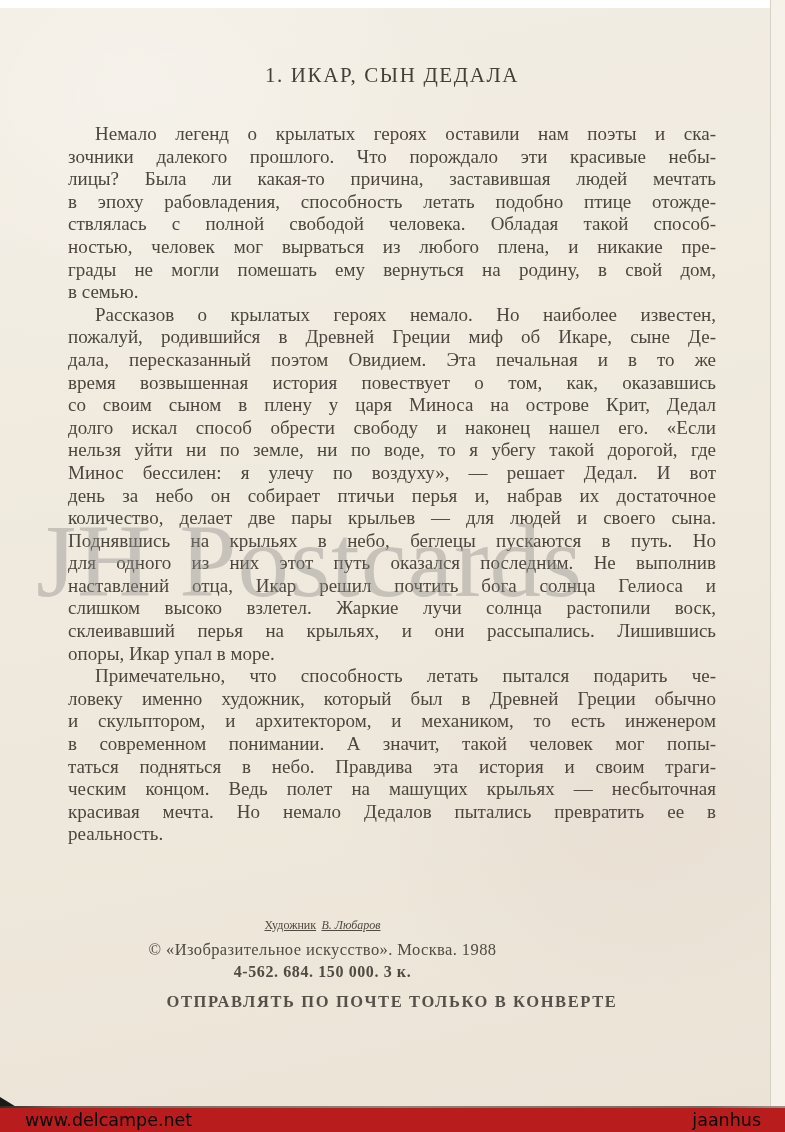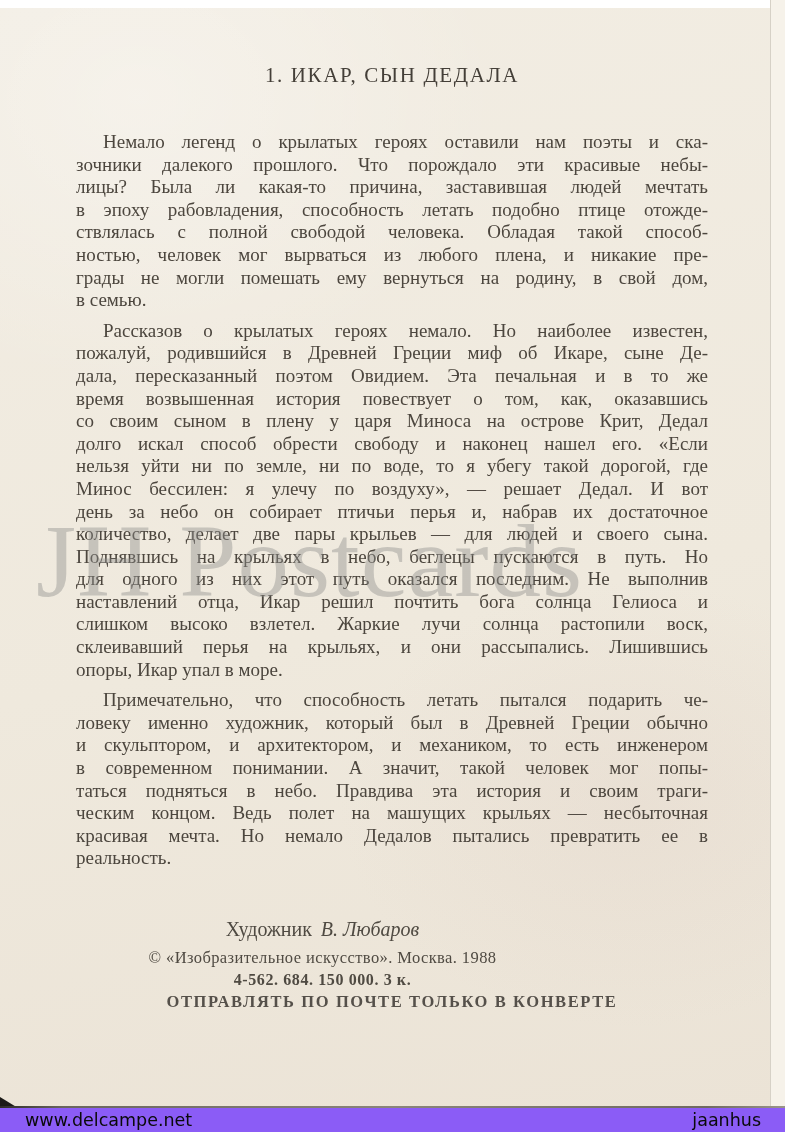--- a/index.html
+++ b/index.html
@@ -42,47 +42,47 @@
     position:absolute;left:68px;top:55px;width:648px;
     text-align:center;
     font-size:21px;letter-spacing:1.6px;
     color:#443f38;font-weight:normal;margin:0;
     white-space:nowrap;
   }
   .body-text{
     position:absolute;left:68px;top:115px;width:648px;
     font-size:19px;line-height:22.6px;color:var(--ink);
   }
-  .para{margin:8px;}
+  .para{margin:0;}
   .line{text-align:justify;text-align-last:justify;white-space:normal;}
   .line.first{text-indent:27px;}
   .line.last{text-align-last:left;}
   .watermark{
     position:absolute;left:36px;top:494px;width:760px;
     font-size:103px;letter-spacing:1px;white-space:nowrap;
     color:var(--wm);opacity:0.42;
     pointer-events:none;
     font-family:"Liberation Serif","DejaVu Serif",serif;
   }
   .credits{
     position:absolute;left:0;top:910px;width:645px;
     text-align:center;color:#4f4a42;
   }
-  .credits .artist{font-size:20px;margin:0 0 7px 0;}
+  .credits .artist{font-size:12px;margin:0 0 7px 0;text-decoration:underline;}
   .credits .artist .name{font-style:italic;margin-left:0.45em;}
   .credits .copy{font-size:16.5px;margin:0 0 3px 0;letter-spacing:0.4px;}
   .credits .code{font-size:16px;margin:0;letter-spacing:0.6px;font-weight:bold;}
   .mail-notice{
     position:absolute;left:68px;top:984px;width:648px;
     text-align:center;font-size:16.5px;font-weight:bold;
     letter-spacing:1.6px;color:#55504a;white-space:nowrap;
   }
   .footer-bar{
     position:absolute;left:0;top:1108px;width:785px;height:24px;
-    background:#8b5cf6;
+    background:#b91c1c;
     display:flex;justify-content:space-between;align-items:center;
     padding:0 24px 0 25px;box-sizing:border-box;
     font-family:"DejaVu Sans","Liberation Sans",sans-serif;
     font-size:17.5px;color:#0a0a0a;
   }
 </style>
 </head>
 <body>
 
 <div class="scan">

